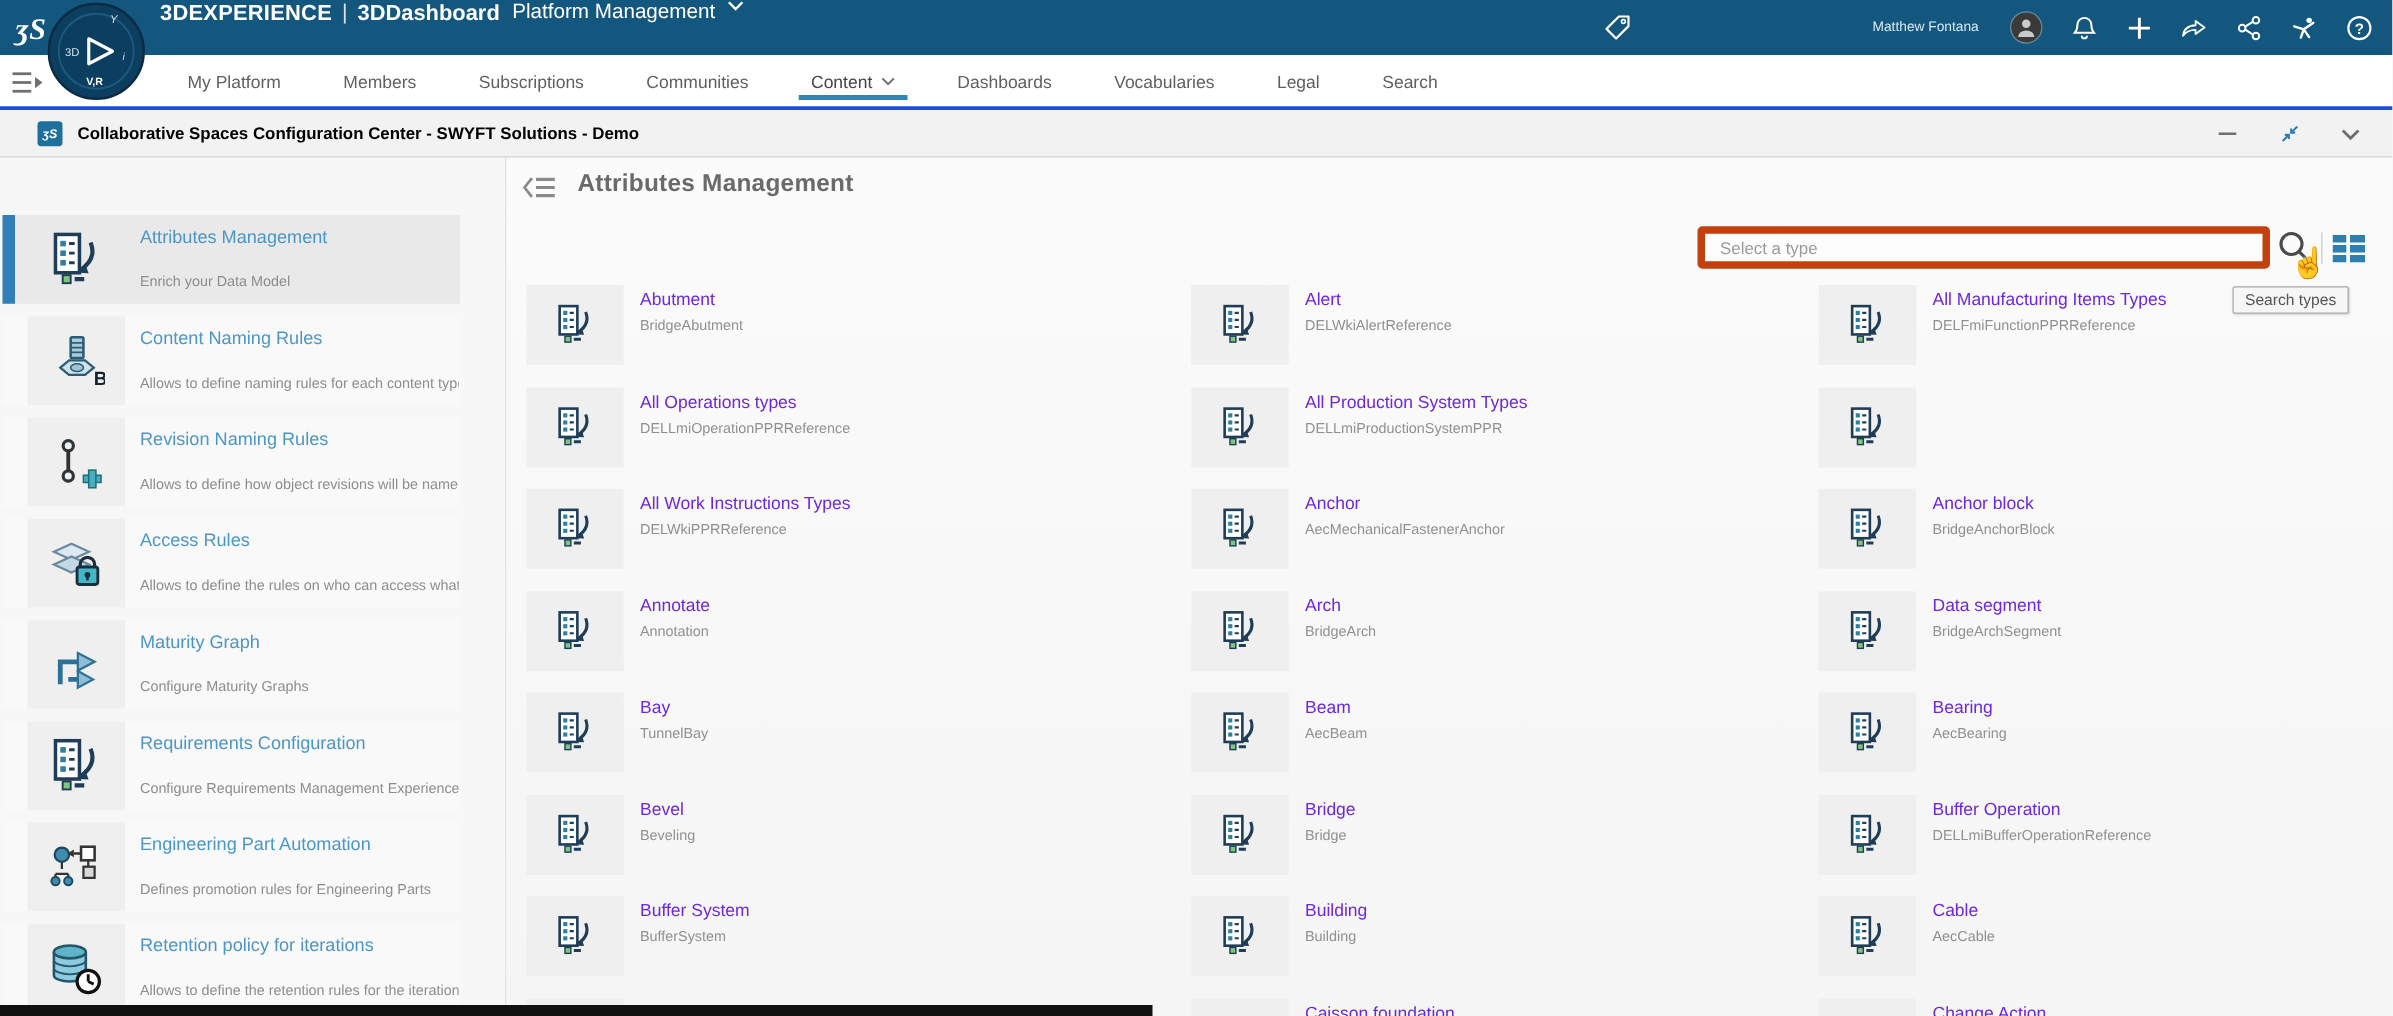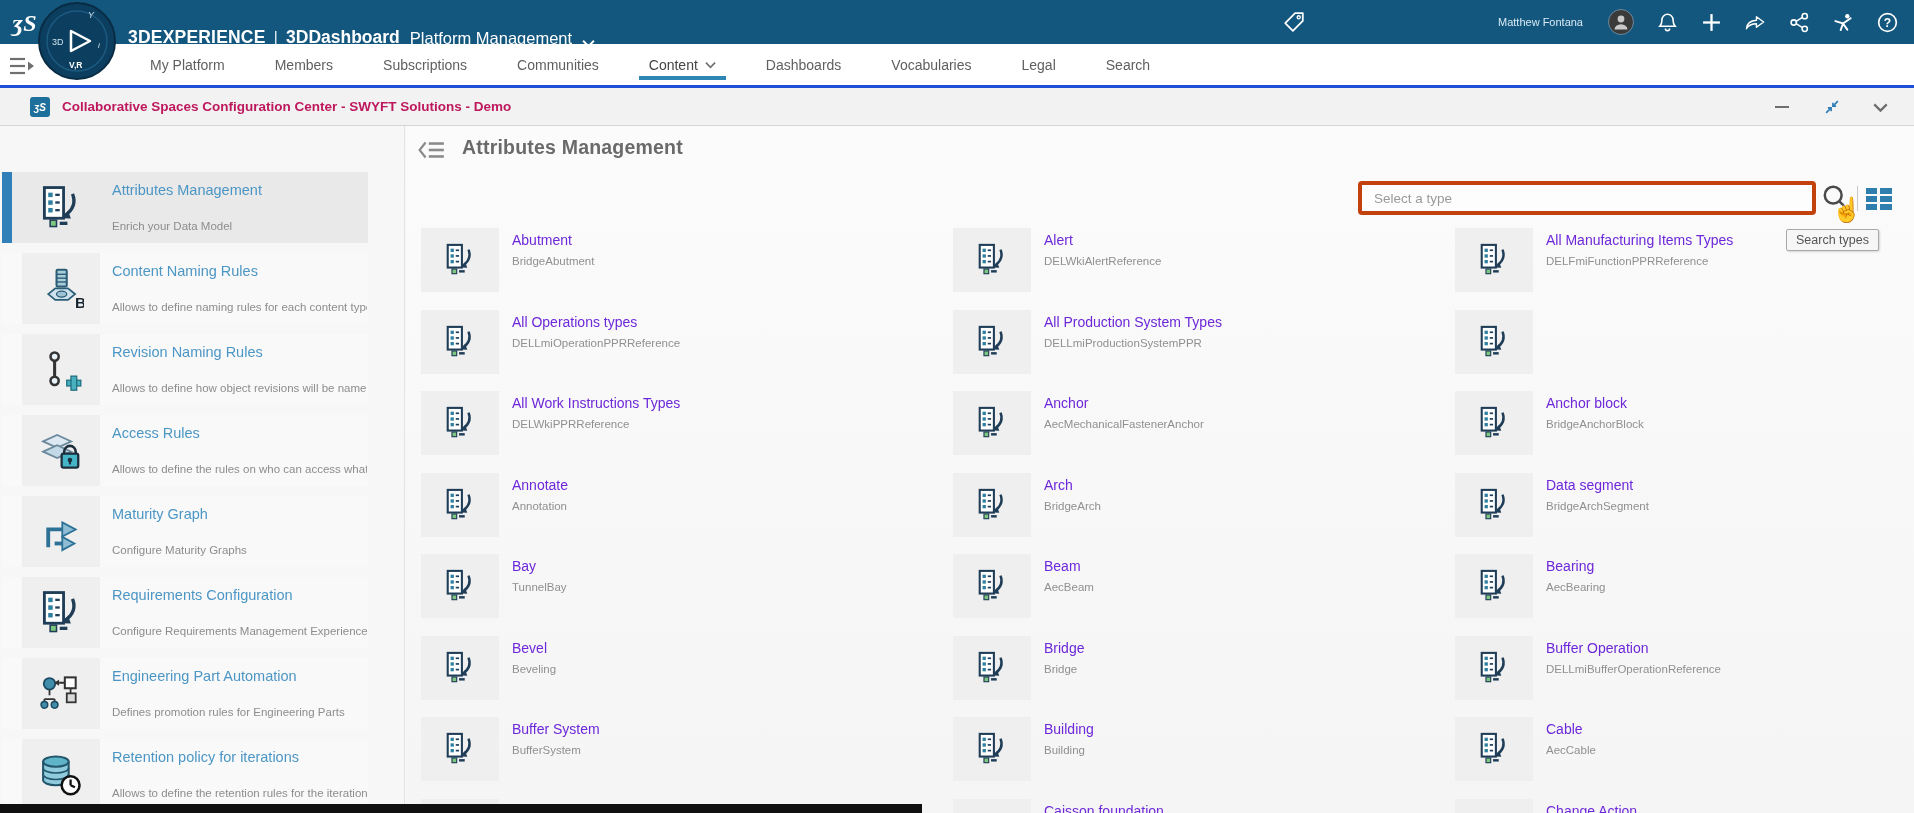--- a/index.html
+++ b/index.html
@@ -2,21 +2,21 @@
 <html><head>
 <meta charset="utf-8">
 <style>
   * { margin:0; padding:0; box-sizing:border-box; }
   html,body { width:1914px; height:813px; overflow:hidden; font-family:"Liberation Sans", sans-serif; background:#f7f7f7; position:relative; }
 
   
   .topbar { position:absolute; left:0; top:0; width:100%; height:44px; background:#14577e; z-index:40; }
   .ds-flag { position:absolute; left:10px; top:7px; width:34px; height:30px; color:#fff; }
   .compass { position:absolute; left:38px; top:2px; width:78px; height:78px; z-index:60; }
-  .brand { position:absolute; left:128px; top:0; height:48px; display:flex; align-items:flex-end; color:#fff; }
+  .brand { position:absolute; left:128px; top:0; height:48px; display:flex; align-items:flex-start; color:#fff; }
   .brand .b1 { font-weight:bold; font-size:17.5px; letter-spacing:.2px; }
   .brand .bsep { margin:0 8px; font-size:17px; opacity:.85; }
   .brand .b2 { font-weight:bold; font-size:17.5px; }
   .brand .b3 { font-size:16.5px; margin-left:10px; font-weight:400; }
   .brand .chev { width:13px; height:9px; margin-left:10px; color:#fff; }
   .top-search { position:absolute; left:795px; top:8px; width:435px; height:28px; background:#f3f3f3; border-radius:14px; display:flex; align-items:center; padding:0 12px 0 4px; }
   .top-search input { flex:0 0 280px; border:0; outline:0; background:transparent; font-size:13px; color:#666; padding-left:12px; font-family:inherit; }
   .top-search input::placeholder { color:#8d8d8d; }
   .ts-mag { width:17px; height:17px; color:#787878; margin-left:14px; }
   .ts-chev { width:11px; height:8px; color:#787878; margin-left:32px; }
@@ -32,21 +32,21 @@
   .menu-ic { position:absolute; left:8px; top:12px; width:28px; height:20px; color:#6f6f6f; cursor:pointer; }
   .tabs { position:absolute; left:148px; top:0; height:100%; display:flex; gap:46px; align-items:center; font-size:14px; color:#5f5f5f; }
   .tab { position:relative; height:100%; display:flex; align-items:center; gap:7px; cursor:pointer; padding:0 2px; white-space:nowrap; }
   .tab.active { color:#444; }
   .tab.active::after { content:""; position:absolute; left:-8px; right:-8px; bottom:5px; height:4px; background:#2e86b5; }
   .tab .chev { width:11px; height:8px; color:#6f6f6f; }
 
   
   .widgetbar { position:absolute; left:0; top:88px; width:100%; height:38px; background:#f2f2f2; border-bottom:1px solid #d6d6d6; z-index:20; }
   .app-ic { position:absolute; left:30px; top:9px; width:20px; height:20px; border-radius:3px; background:#1d6f9c; color:#fff; display:flex; align-items:center; justify-content:center; font-size:10px; font-weight:bold; font-style:italic; }
-  .widget-title { position:absolute; left:62px; top:0; line-height:38px; font-size:13.5px; font-weight:bold; color:#be185d; }
+  .widget-title { position:absolute; left:62px; top:0; line-height:38px; font-size:13.5px; font-weight:bold; color:#000000; }
   .wb-icons { position:absolute; right:26px; top:0; height:38px; display:flex; align-items:center; gap:32px; }
   .wb-ic { width:18px; height:18px; color:#6e6e6e; cursor:pointer; }
   .wb-ic.blue { color:#2e7cb5; }
 
   
   .sidebar { position:absolute; left:0; top:126px; width:405px; bottom:0; border-right:1px solid #e3e3e3; background:#f7f7f7; }
   .side-list { padding-top:46px; }
   .side-item { display:flex; align-items:stretch; height:71px; margin:0 0 10px 2px; width:366px; cursor:pointer; background:#f9f9f9; }
   .side-item.selected { background:#e9e9e9; }
   .side-accent { width:10px; background:transparent; flex:none; }
@@ -55,21 +55,21 @@
   .side-item.selected .side-tile { background:transparent; }
   .side-ic { width:46px; height:46px; }
   .side-text { margin-left:12px; padding-top:10px; }
   .side-title { color:#4c96c5; font-size:14.5px; }
   .side-desc { color:#8d8d8d; font-size:11.5px; margin-top:22px; white-space:nowrap; overflow:hidden; max-width:255px; }
 
   
   .main { position:absolute; left:406px; top:126px; right:0; bottom:0; background:linear-gradient(#fbfbfb,#f5f5f5); }
   .panel-ic { position:absolute; left:418px; top:138px; width:28px; height:24px; color:#8a8a8a; cursor:pointer; }
   .main-title { position:absolute; left:462px; top:136px; font-size:19.5px; font-weight:bold; color:#6a6a6a; letter-spacing:.2px; }
-  .type-input { position:absolute; left:1358px; top:181px; width:458px; height:34px; border:4px solid #c2410c; border-radius:4px; background:#fdfdfd; padding:0 12px; font-size:13.5px; color:#555; outline:none; font-family:inherit; }
+  .type-input { position:absolute; left:1358px; top:181px; width:458px; height:34px; border:6px solid #c2410c; border-radius:4px; background:#fdfdfd; padding:0 12px; font-size:13.5px; color:#555; outline:none; font-family:inherit; }
   .type-input::placeholder { color:#9a9a9a; }
   .search-type-ic { position:absolute; left:1822px; top:184px; width:28px; height:28px; color:#4a4a4a; cursor:pointer; }
   .vdiv { position:absolute; left:1857px; top:186px; width:1px; height:25px; background:#c9c9c9; }
   .grid-ic { position:absolute; left:1866px; top:188px; width:26px; height:22px; color:#2e7fae; cursor:pointer; }
   .cursor-hand { position:absolute; left:1832px; top:196px; font-size:24px; color:#1a1a1a; z-index:80; text-shadow:0 0 2px #fff; }
   .tooltip { position:absolute; left:1786px; top:229px; background:#f6f6f6; border:1px solid #a9a9a9; border-radius:2px; padding:3px 9px; font-size:12.5px; color:#555; white-space:nowrap; box-shadow:1px 1px 2px rgba(0,0,0,.15); z-index:70; }
 
   .types-grid { position:absolute; left:421px; top:222px; right:8px; bottom:0; overflow:hidden; display:grid; grid-template-columns:532px 502px 1fr; grid-auto-rows:81.5px; }
   .type-item { display:flex; align-items:flex-start; padding-top:6px; }
   .type-tile { width:78px; height:64px; background:#efefef; flex:none; display:flex; align-items:center; justify-content:center; cursor:pointer; }

